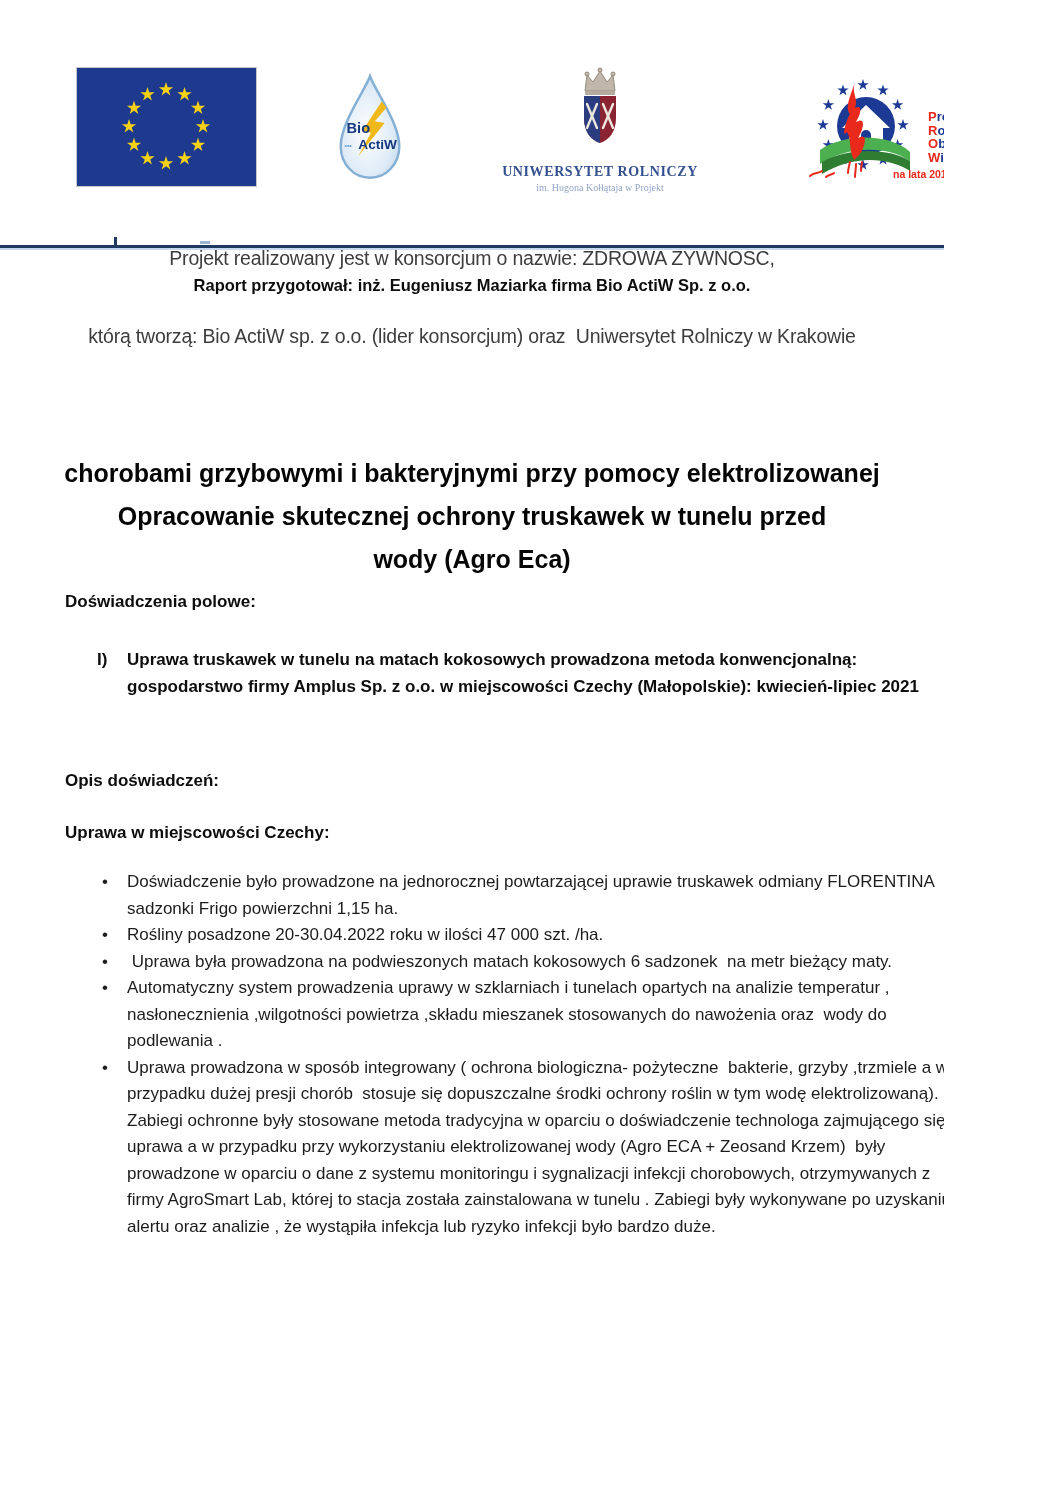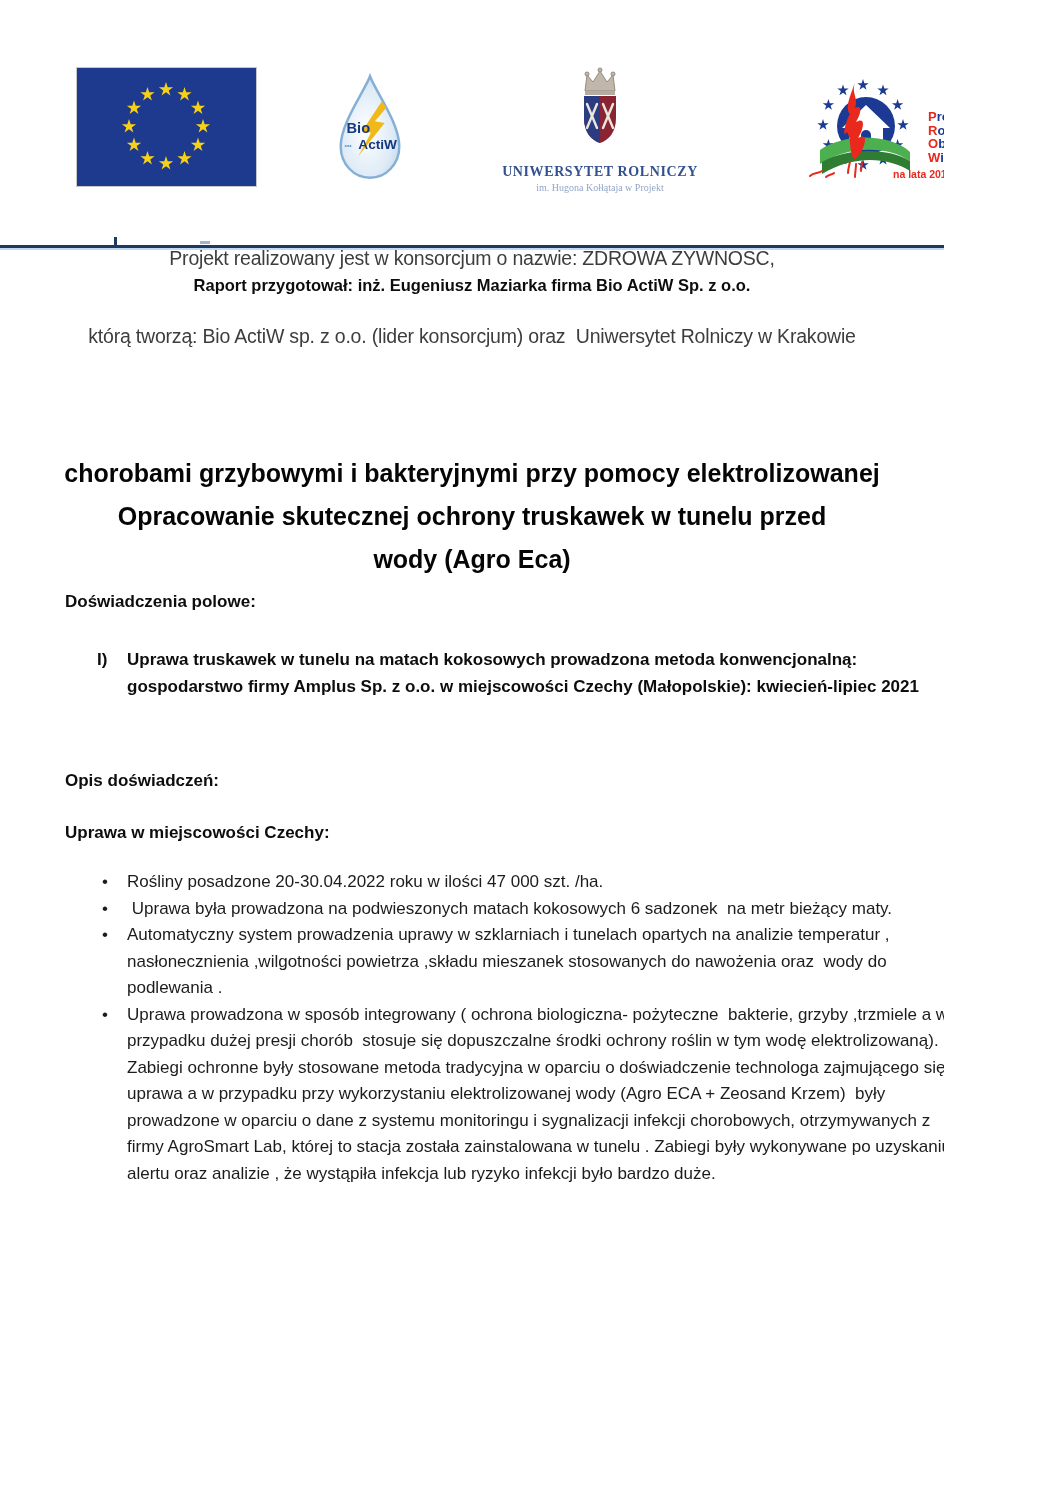--- a/index.html
+++ b/index.html
@@ -172,20 +172,21 @@
       <div>Uprawa truskawek w tunelu na matach kokosowych prowadzona metoda konwencjonalną:</div>
       <div>gospodarstwo firmy Amplus Sp. z o.o. w miejscowości Czechy (Małopolskie): kwiecień-lipiec 2021</div>
     </div>
   </div>
 
   <div class="lh h-opis">Opis doświadczeń:</div>
   <div class="lh h-uprawa">Uprawa w miejscowości Czechy:</div>
 
   <div class="body-block">
     <ul>
+      <li>Doświadczenie było prowadzone na jednorocznej powtarzającej uprawie truskawek odmiany FLORENTINA sadzonki Frigo powierzchni 1,15 ha.</li>
       <li>Rośliny posadzone 20-30.04.2022 roku w ilości 47 000 szt. /ha.</li>
       <li> Uprawa była prowadzona na podwieszonych matach kokosowych 6 sadzonek  na metr bieżący maty.</li>
       <li>Automatyczny system prowadzenia uprawy w szklarniach i tunelach opartych na analizie temperatur , nasłonecznienia ,wilgotności powietrza ,składu mieszanek stosowanych do nawożenia oraz  wody do podlewania .</li>
       <li>Uprawa prowadzona w sposób integrowany ( ochrona biologiczna- pożyteczne  bakterie, grzyby ,trzmiele a w przypadku dużej presji chorób  stosuje się dopuszczalne środki ochrony roślin w tym wodę elektrolizowaną).</li>
     </ul>
     <p class="closing">Zabiegi ochronne były stosowane metoda tradycyjna w oparciu o doświadczenie technologa zajmującego się uprawa a w przypadku przy wykorzystaniu elektrolizowanej wody (Agro ECA + Zeosand Krzem)  były prowadzone w oparciu o dane z systemu monitoringu i sygnalizacji infekcji chorobowych, otrzymywanych z firmy AgroSmart Lab, której to stacja została zainstalowana w tunelu . Zabiegi były wykonywane po uzyskaniu alertu oraz analizie , że wystąpiła infekcja lub ryzyko infekcji było bardzo duże.</p>
   </div>
 
 </div>
 

